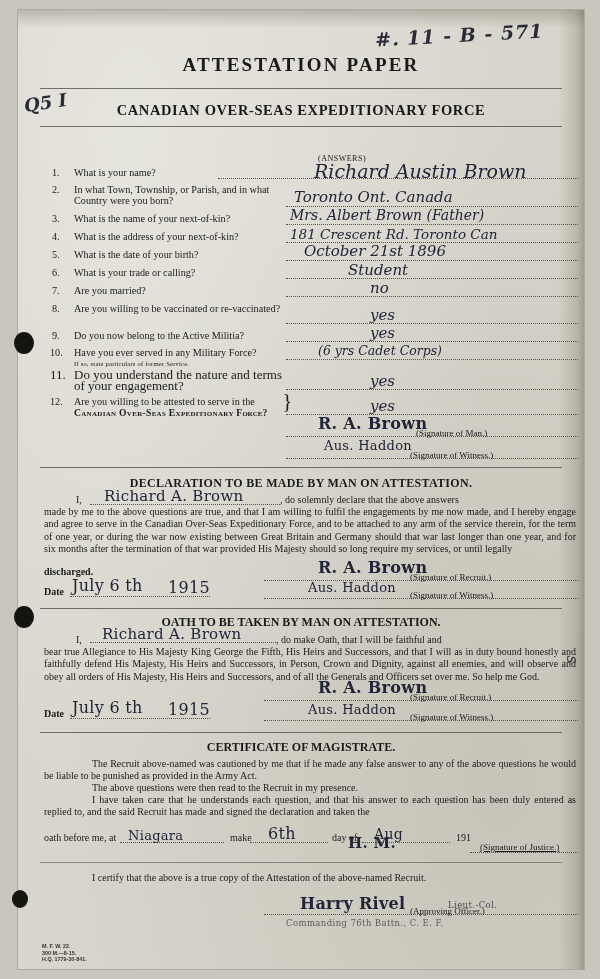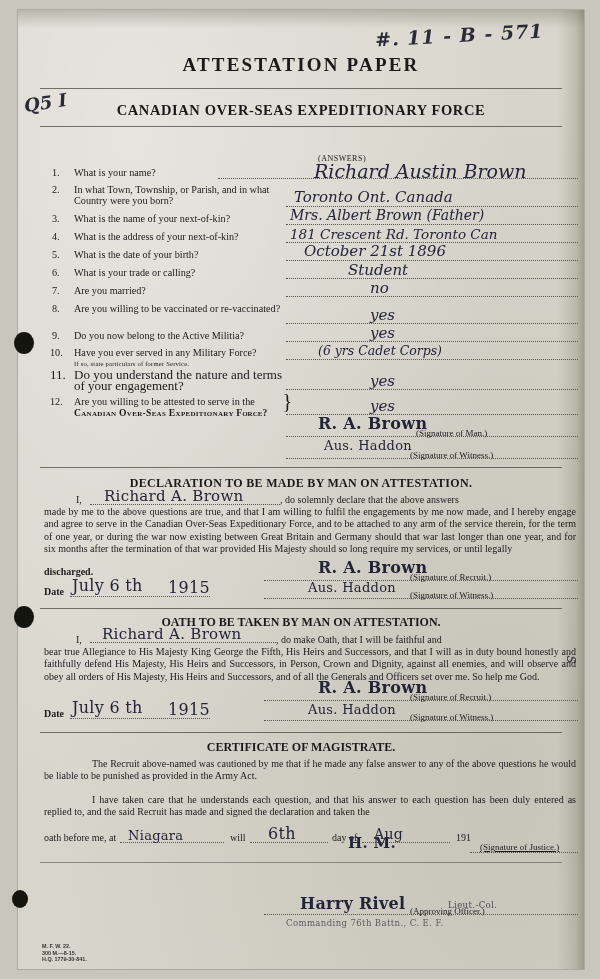--- a/index.html
+++ b/index.html
@@ -255,38 +255,40 @@
   <div class="hand" style="position:absolute;left:150px;top:690px;font-size:16px;">1915</div>
   <div style="position:absolute;left:52px;top:708px;width:140px;border-bottom:1px dotted #55554c;"></div>
   <div class="hand" style="position:absolute;left:290px;top:692px;font-size:13px;">Aus. Haddon</div>
   <div style="position:absolute;left:246px;top:710px;width:314px;border-bottom:1px dotted #55554c;"></div>
   <div class="sig-note" style="left:392px;top:702px;">(Signature of Witness.)</div>
 
   <div class="rule" style="top:722px;"></div>
 
   <div class="sec-head" style="top:730px;font-size:12px;">CERTIFICATE OF MAGISTRATE.</div>
   <div class="para" style="left:26px;top:748px;width:532px;text-indent:48px;">The Recruit above-named was cautioned by me that if he made any false answer to any of the above questions he would be liable to be punished as provided in the Army Act.</div>
+  <div class="para" style="left:26px;top:772px;width:532px;text-indent:48px;">The above questions were then read to the Recruit in my presence.</div>
   <div class="para" style="left:26px;top:784px;width:532px;text-indent:48px;">I have taken care that he understands each question, and that his answer to each question has been duly entered as replied to, and the said Recruit has made and signed the declaration and taken the</div>
 
   <div style="position:absolute;left:26px;top:822px;font-size:10px;">oath before me, at</div>
   <div style="position:absolute;left:102px;top:832px;width:104px;border-bottom:1px dotted #55554c;"></div>
   <div class="hand" style="position:absolute;left:110px;top:818px;font-size:13px;">Niagara</div>
-  <div style="position:absolute;left:212px;top:822px;font-size:10px;">will</div>
+  <div style="position:absolute;left:212px;top:822px;font-size:10px;">make</div>
   <div style="position:absolute;left:232px;top:832px;width:78px;border-bottom:1px dotted #55554c;"></div>
   <div class="hand" style="position:absolute;left:250px;top:814px;font-size:16px;">6th</div>
   <div style="position:absolute;left:314px;top:822px;font-size:10px;">day of</div>
   <div style="position:absolute;left:344px;top:832px;width:88px;border-bottom:1px dotted #55554c;"></div>
   <div class="hand" style="position:absolute;left:356px;top:816px;font-size:14px;">Aug</div>
   <div style="position:absolute;left:438px;top:822px;font-size:10px;">191</div>
   <div class="hand hand-b" style="position:absolute;left:330px;top:824px;font-size:15px;text-align:right;">H. M.</div>
   <div class="sig-note" style="left:462px;top:832px;text-decoration:underline;">(Signature of Justice.)</div>
   <div style="position:absolute;left:452px;top:842px;width:108px;border-bottom:1px dotted #55554c;"></div>
 
   <div class="rule thin" style="top:852px;"></div>
 
+  <div class="para" style="left:26px;top:862px;width:532px;text-indent:48px;">I certify that the above is a true copy of the Attestation of the above-named Recruit.</div>
   <div class="hand hand-b" style="position:absolute;left:282px;top:884px;font-size:16px;">Harry Rivel</div>
   <div class="stamp" style="left:430px;top:890px;">Lieut.-Col.</div>
   <div style="position:absolute;left:246px;top:904px;width:314px;border-bottom:1px dotted #55554c;"></div>
   <div class="sig-note" style="left:392px;top:896px;">(Approving Officer.)</div>
   <div class="stamp" style="left:268px;top:908px;color:#5b5b60;">Commanding 76th Battn., C. E. F.</div>
 
   <div class="foot">M. F. W. 22.<br>300 M.—8-15.<br>H.Q. 1779-30-841.</div>
   <div class="rightmark">s</div>
 </div>
 

